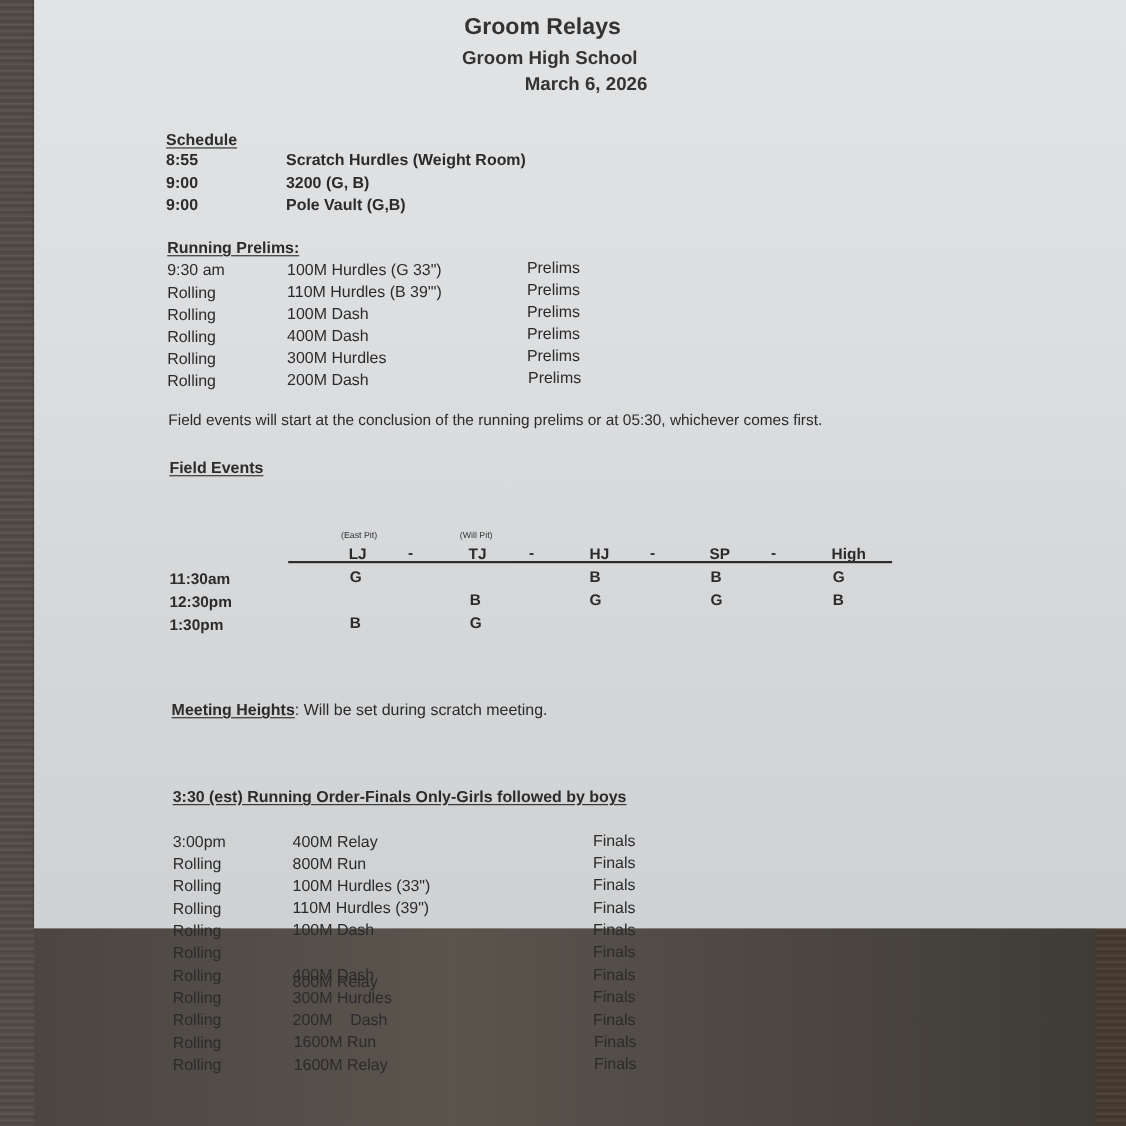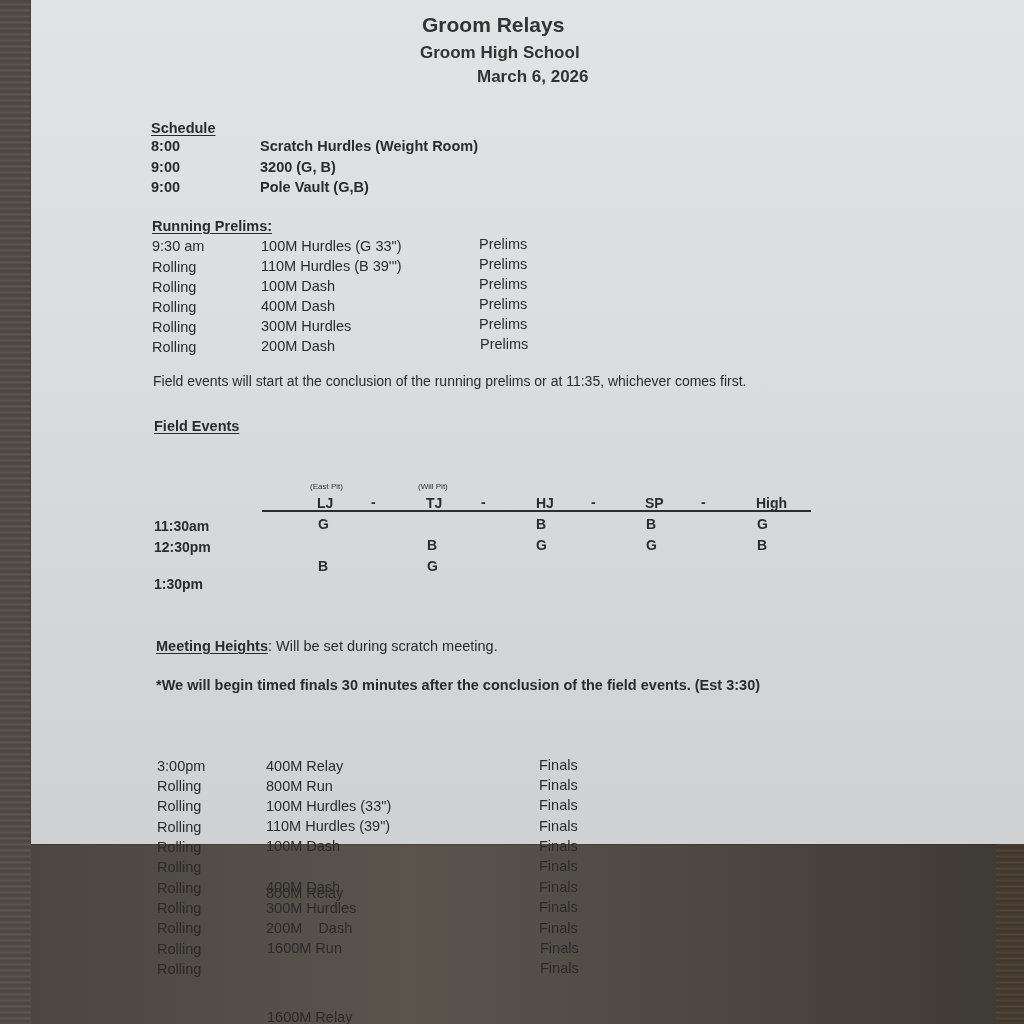--- a/index.html
+++ b/index.html
@@ -43,21 +43,21 @@
 <div class="wood-right"></div>
 
 <div class="paper">
 
   <div class="abs title" style="left:391px; top:13px;">Groom Relays</div>
   <div class="abs subtitle" style="left:389px; top:43px;">Groom High School</div>
   <div class="abs subtitle" style="left:414px; top:67px;margin-left:32px;">March 6, 2026</div>
 
   <div class="abs sched u" style="left:120px; top:120px;">Schedule</div>
   <div>
-    <div class="abs sched" style="left:120px; top:138px;">8:00</div>
+    <div class="abs sched" style="left:120px; top:138px;">8:55</div>
     <div class="abs sched" style="left:229px; top:138px;">Scratch Hurdles (Weight Room)</div>
     <div class="abs sched" style="left:120px; top:159px;">9:00</div>
     <div class="abs sched" style="left:229px; top:159px;">3200 (G, B)</div>
     <div class="abs sched" style="left:120px; top:179px;">9:00</div>
     <div class="abs sched" style="left:229px; top:179px;">Pole Vault (G,B)</div>
   </div>
 
   <div class="abs hdr u" style="left:121px; top:218px;">Running Prelims:</div>
   <div>
     <div class="abs row" style="left:121px; top:238px;">9:30 am</div>
@@ -78,21 +78,21 @@
 
     <div class="abs row" style="left:121px; top:319px;">Rolling</div>
     <div class="abs row" style="left:230px; top:318px;">300M Hurdles</div>
     <div class="abs row" style="left:448px; top:316px;">Prelims</div>
 
     <div class="abs row" style="left:121px; top:339px;">Rolling</div>
     <div class="abs row" style="left:230px; top:338px;">200M Dash</div>
     <div class="abs row" style="left:449px; top:336px;">Prelims</div>
   </div>
 
-  <div class="abs row" style="left:122px; top:373px; font-size:14px;">Field events will start at the conclusion of the running prelims or at 11:35, whichever comes first.</div>
+  <div class="abs row" style="left:122px; top:373px; font-size:14px;">Field events will start at the conclusion of the running prelims or at 05:30, whichever comes first.</div>
 
   <div class="abs hdr u" style="left:123px; top:418px;">Field Events</div>
 
   <div>
     <div class="abs small" style="left:279px; top:482px;">(East Pit)</div>
     <div class="abs small" style="left:387px; top:482px;">(Will Pit)</div>
 
     <div class="abs fe-hdr" style="left:286px; top:495px;">LJ</div>
     <div class="abs fe-hdr" style="left:340px; top:494px;">-</div>
     <div class="abs fe-hdr" style="left:395px; top:495px;">TJ</div>
@@ -111,34 +111,34 @@
     <div class="cell" style="left:615px; top:516px;">B</div>
     <div class="cell" style="left:726px; top:516px;">G</div>
 
     <div class="abs fe-hdr" style="left:123px; top:539px;">12:30pm</div>
     <div class="cell" style="left:287px; top:537px;"></div>
     <div class="cell" style="left:396px; top:537px;">B</div>
     <div class="cell" style="left:505px; top:537px;">G</div>
     <div class="cell" style="left:615px; top:537px;">G</div>
     <div class="cell" style="left:726px; top:537px;">B</div>
 
-    <div class="abs fe-hdr" style="left:123px; top:576px;">1:30pm</div>
+    <div class="abs fe-hdr" style="left:123px; top:560px;">1:30pm</div>
     <div class="cell" style="left:287px; top:558px;">B</div>
     <div class="cell" style="left:396px; top:558px;">G</div>
     <div class="cell" style="left:505px; top:558px;"></div>
     <div class="cell" style="left:615px; top:558px;"></div>
     <div class="cell" style="left:726px; top:558px;"></div>
   </div>
 
   <div class="abs row" style="left:125px; top:638px;">
     <span class="b u">Meeting Heights</span><span>: Will be set during scratch meeting.</span>
   </div>
 
-  <div class="abs hdr" style="left:125px; top:677px;">*We will begin timed finals 30 minutes after the conclusion of the field events. (Est 3:30)</div>
 
+  <div class="abs hdr u" style="left:126px; top:717px;">3:30 (est) Running Order-Finals Only-Girls followed by boys</div>
 
   <div>
     <div class="abs row" style="left:126px; top:758px;">3:00pm</div>
     <div class="abs row" style="left:235px; top:758px;">400M Relay</div>
     <div class="abs row" style="left:508px; top:757px;">Finals</div>
 
     <div class="abs row" style="left:126px; top:778px;">Rolling</div>
     <div class="abs row" style="left:235px; top:778px;">800M Run</div>
     <div class="abs row" style="left:508px; top:777px;">Finals</div>
 
@@ -168,16 +168,16 @@
 
     <div class="abs row" style="left:126px; top:920px;">Rolling</div>
     <div class="abs row" style="left:235px; top:920px; white-space:pre;">200M    Dash</div>
     <div class="abs row" style="left:508px; top:920px;">Finals</div>
 
     <div class="abs row" style="left:126px; top:941px;">Rolling</div>
     <div class="abs row" style="left:236px; top:940px;">1600M Run</div>
     <div class="abs row" style="left:509px; top:940px;">Finals</div>
 
     <div class="abs row" style="left:126px; top:961px;">Rolling</div>
-    <div class="abs row" style="left:236px; top:961px;margin-top:48px;">1600M Relay</div>
+    <div class="abs row" style="left:236px; top:961px;">1600M Relay</div>
     <div class="abs row" style="left:509px; top:960px;">Finals</div>
   </div>
 </div>
 
 </body></html>

